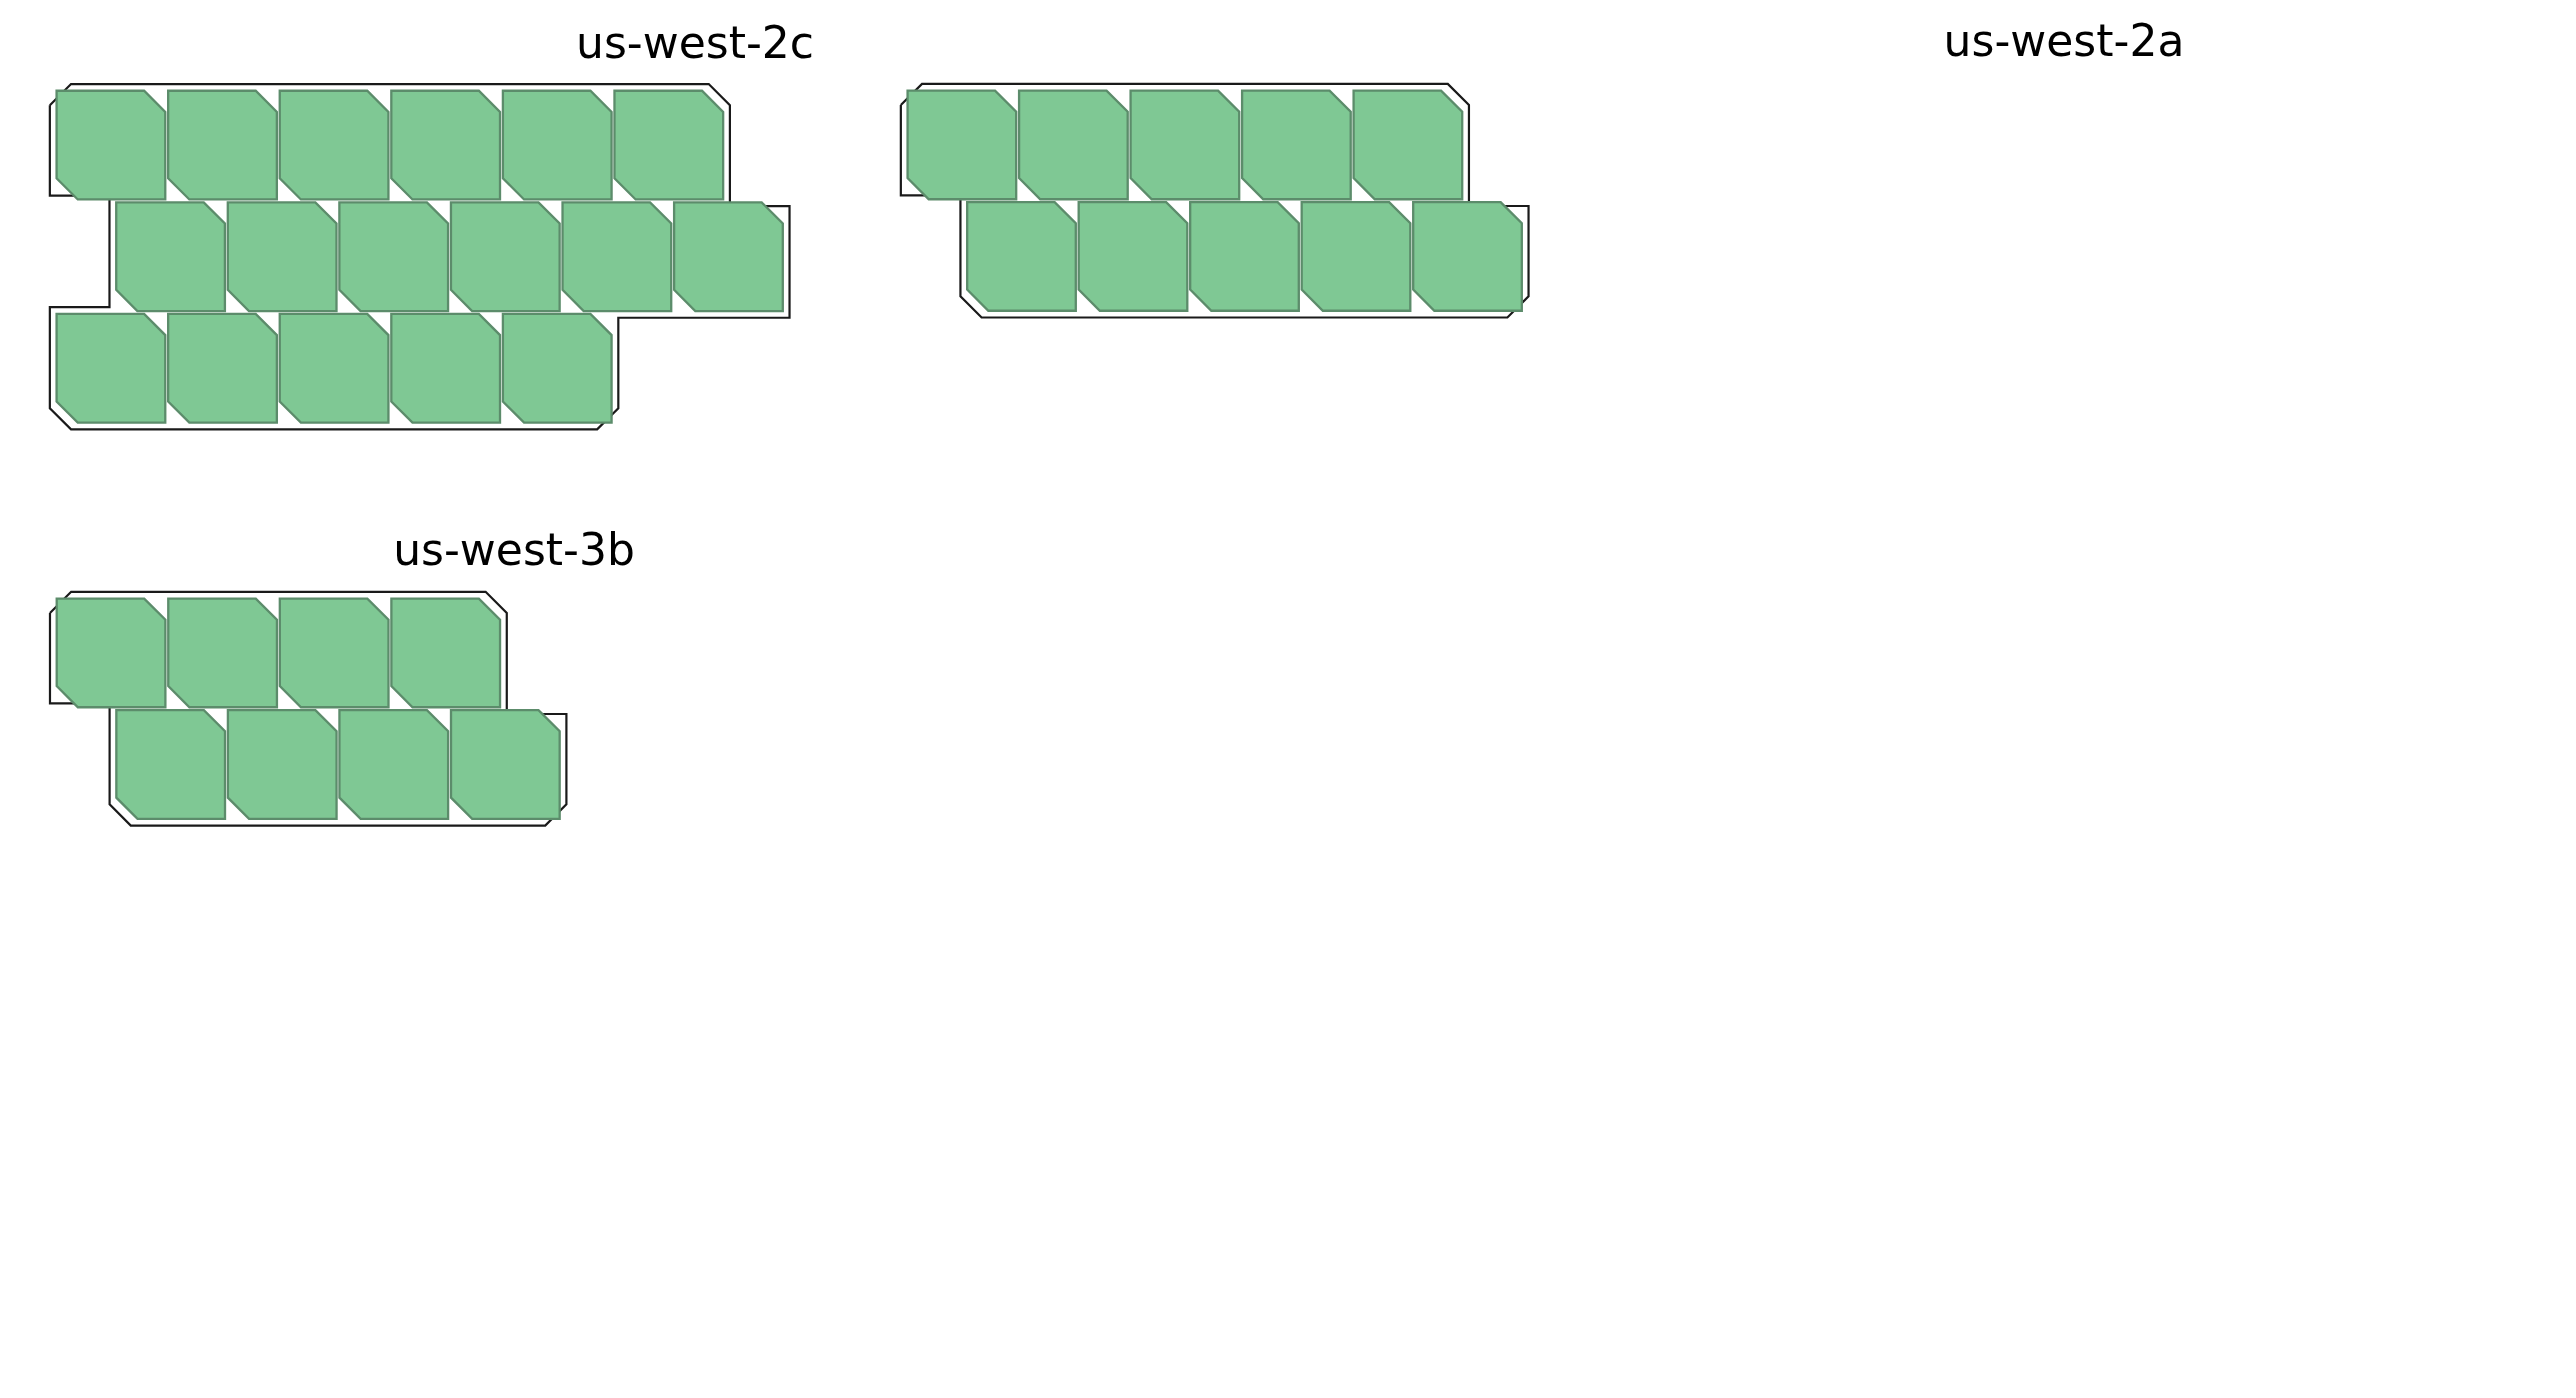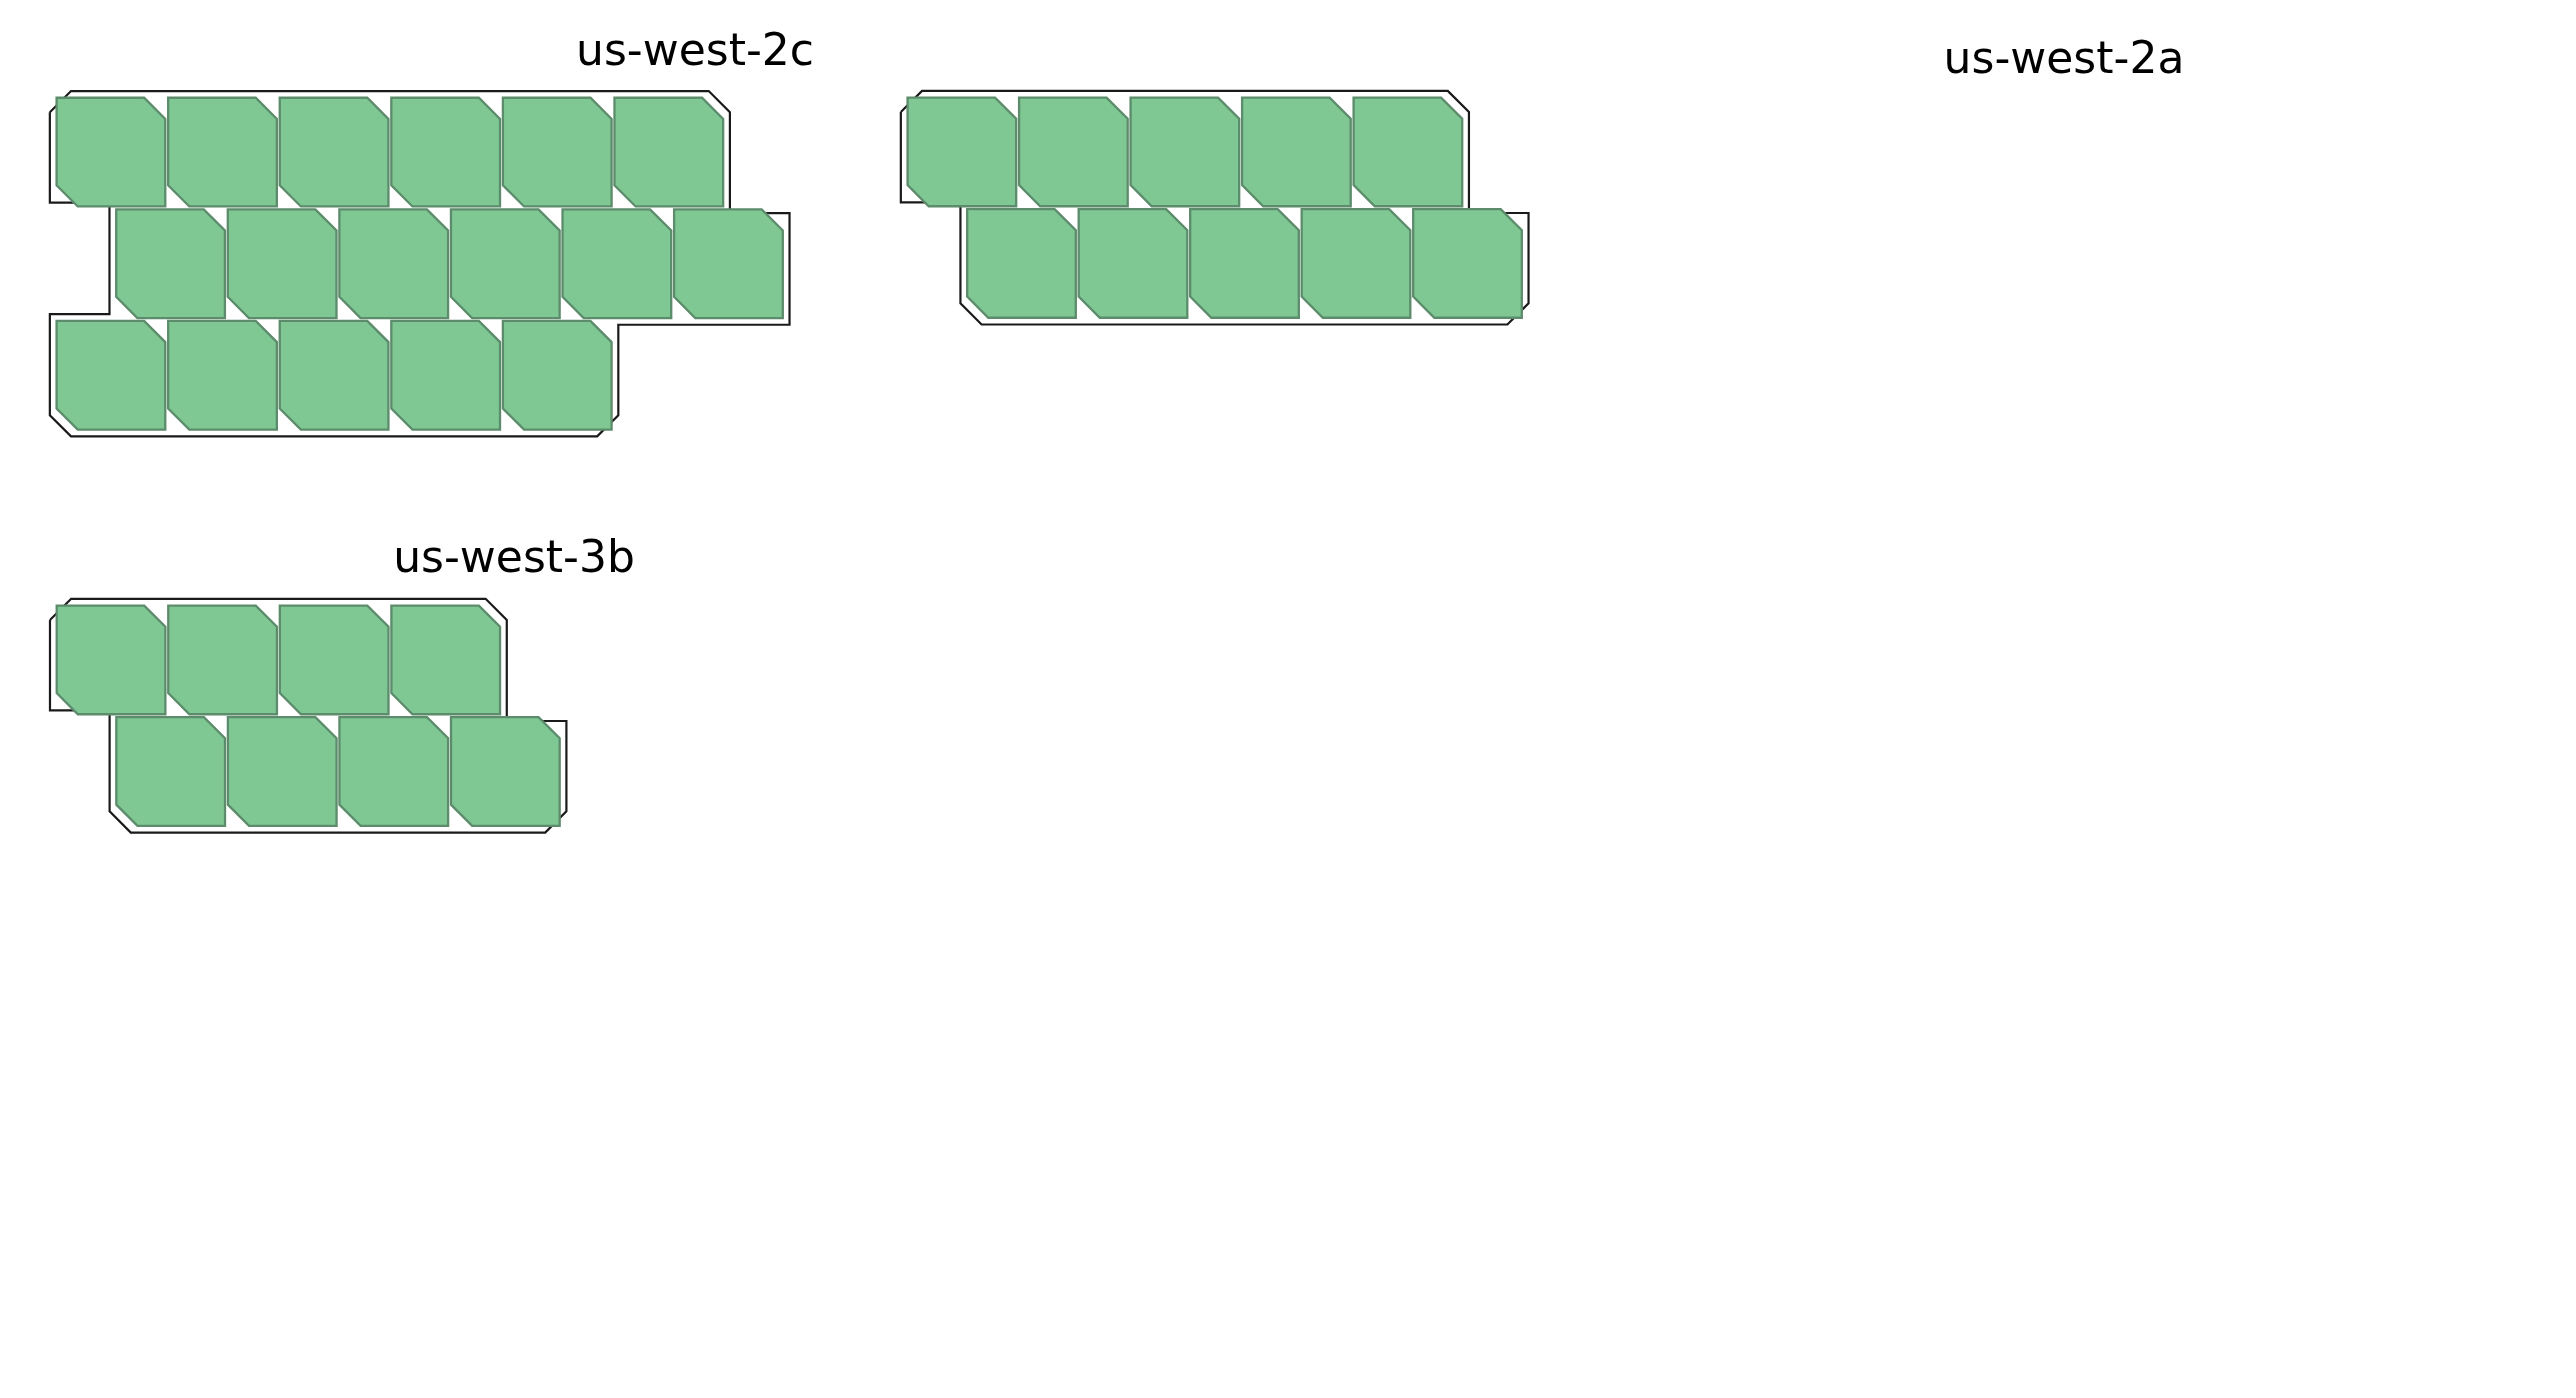--- a/index.html
+++ b/index.html
@@ -11,21 +11,21 @@
   body {
     width: 2576px;
     height: 1399px;
     position: relative;
     overflow: hidden;
     font-family: "DejaVu Sans", "Liberation Sans", sans-serif;
   }
 
   .stage {
     position: absolute;
-    left: 0; top: 16px;
+    left: 0; top: 9px;
     width: 2576px;
     height: 1180px;
   }
 
   .az-group {
     position: absolute;
   }
 
   .az-title {
     position: absolute;
@@ -88,21 +88,21 @@
           <polygon points="642.0,116.0 733.0,116.0 755.0,138.0 755.0,229.0 664.0,229.0 642.0,207.0" class="node-tile" fill="#7FC894" stroke="#5C8C6B"></polygon>
           <polygon points="0.0,232.0 91.0,232.0 113.0,254.0 113.0,345.0 22.0,345.0 0.0,323.0" class="node-tile" fill="#7FC894" stroke="#5C8C6B"></polygon>
           <polygon points="116.0,232.0 207.0,232.0 229.0,254.0 229.0,345.0 138.0,345.0 116.0,323.0" class="node-tile" fill="#7FC894" stroke="#5C8C6B"></polygon>
           <polygon points="232.0,232.0 323.0,232.0 345.0,254.0 345.0,345.0 254.0,345.0 232.0,323.0" class="node-tile" fill="#7FC894" stroke="#5C8C6B"></polygon>
           <polygon points="348.0,232.0 439.0,232.0 461.0,254.0 461.0,345.0 370.0,345.0 348.0,323.0" class="node-tile" fill="#7FC894" stroke="#5C8C6B"></polygon>
           <polygon points="464.0,232.0 555.0,232.0 577.0,254.0 577.0,345.0 486.0,345.0 464.0,323.0" class="node-tile" fill="#7FC894" stroke="#5C8C6B"></polygon>
         </svg>
       </div>
     </div>
     <div class="az-group" style="left: 0px; top: 0px;">
-      <div class="az-title" style="left: 2064px; top: 9.6px; margin-top: 10px;">us-west-2a</div>
+      <div class="az-title" style="left: 2064px; top: 9.6px;">us-west-2a</div>
       <div class="az-canvas" style="left: 897px; top: 71px;">
         <svg width="645" height="251" viewBox="-11 -11 671 261">
           <polyline points="-7.0,15.0 15.0,-7.0 562.0,-7.0 584.0,15.0 584.0,98.0 584.0,120.0 646.0,120.0 646.0,120.0 646.0,214.0 624.0,236.0 77.0,236.0 55.0,214.0 55.0,109.0 -7.0,109.0 -7.0,15.0" class="group-outline"></polyline>
           <polygon points="0.0,0.0 91.0,0.0 113.0,22.0 113.0,113.0 22.0,113.0 0.0,91.0" class="node-tile" fill="#7FC894" stroke="#5C8C6B"></polygon>
           <polygon points="116.0,0.0 207.0,0.0 229.0,22.0 229.0,113.0 138.0,113.0 116.0,91.0" class="node-tile" fill="#7FC894" stroke="#5C8C6B"></polygon>
           <polygon points="232.0,0.0 323.0,0.0 345.0,22.0 345.0,113.0 254.0,113.0 232.0,91.0" class="node-tile" fill="#7FC894" stroke="#5C8C6B"></polygon>
           <polygon points="348.0,0.0 439.0,0.0 461.0,22.0 461.0,113.0 370.0,113.0 348.0,91.0" class="node-tile" fill="#7FC894" stroke="#5C8C6B"></polygon>
           <polygon points="464.0,0.0 555.0,0.0 577.0,22.0 577.0,113.0 486.0,113.0 464.0,91.0" class="node-tile" fill="#7FC894" stroke="#5C8C6B"></polygon>
           <polygon points="62.0,116.0 153.0,116.0 175.0,138.0 175.0,229.0 84.0,229.0 62.0,207.0" class="node-tile" fill="#7FC894" stroke="#5C8C6B"></polygon>
           <polygon points="178.0,116.0 269.0,116.0 291.0,138.0 291.0,229.0 200.0,229.0 178.0,207.0" class="node-tile" fill="#7FC894" stroke="#5C8C6B"></polygon>

